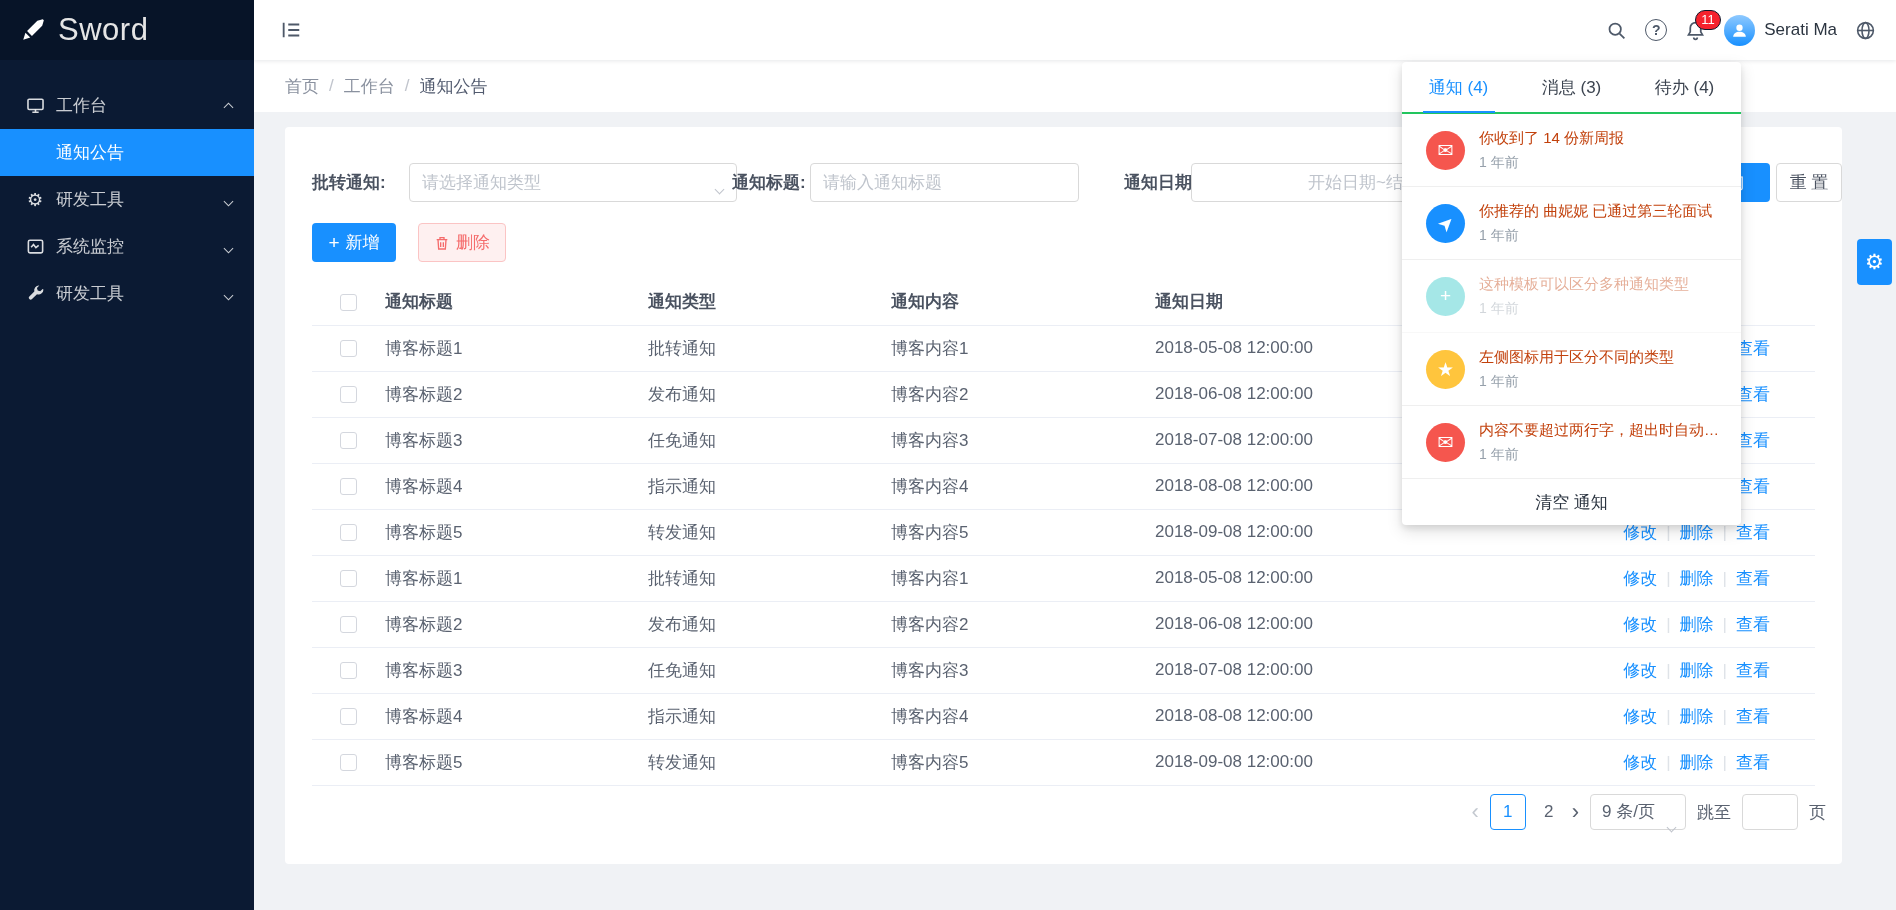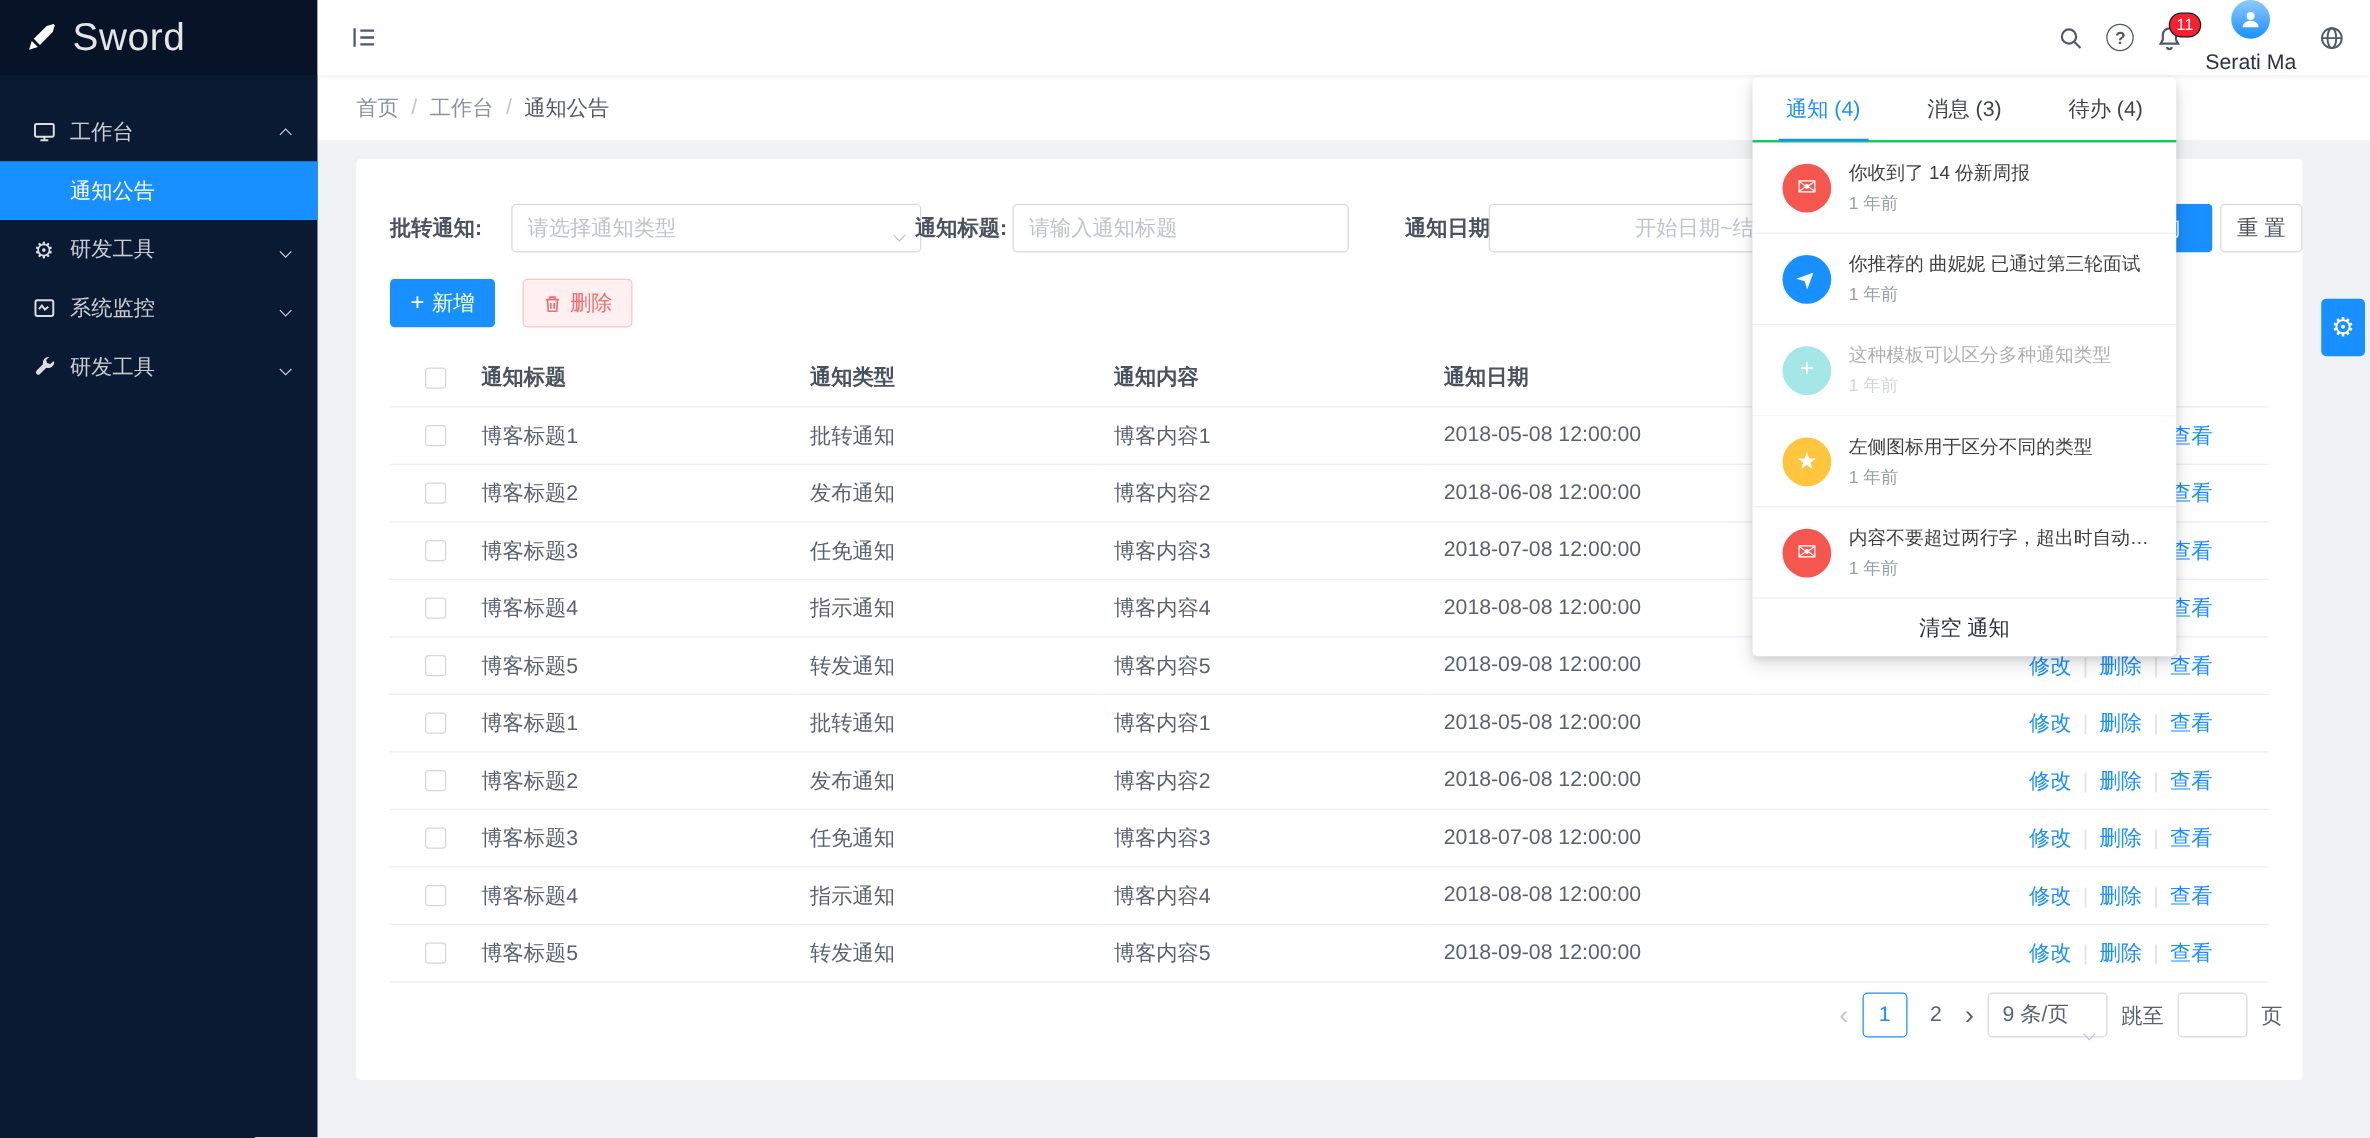--- a/index.html
+++ b/index.html
@@ -30,21 +30,21 @@
           box-shadow:0 1px 4px rgba(0,21,41,.10);display:flex;align-items:center;
           padding:0 20px 0 26px;z-index:15;}
   .icon-btn{color:#4e5969;display:flex;align-items:center;justify-content:center;cursor:pointer;background:none;border:none;padding:0;}
   .topbar-right{margin-left:auto;display:flex;align-items:center;gap:18px;}
   .help-circle{width:22px;height:22px;border:1.5px solid #4e5969;border-radius:50%;
                display:flex;align-items:center;justify-content:center;font-size:14px;font-weight:bold;color:#4e5969;}
   .bell-wrap{position:relative;display:flex;}
   .badge{position:absolute;top:-10px;left:10px;background:#f5222d;color:#fff;font-size:13px;
          height:20px;min-width:22px;border-radius:10px;padding:0 5px;display:flex;align-items:center;
          justify-content:center;border:1px solid #0f172a;}
-  .user{display:flex;align-items:center;gap:9px;cursor:pointer;flex-direction:column;}
+  .user{display:flex;align-items:center;gap:9px;cursor:pointer;}
   .avatar{width:31px;height:31px;border-radius:50%;background:linear-gradient(180deg,#8ec9ff,#1890ff);
           display:flex;align-items:center;justify-content:center;color:#fff;overflow:hidden;}
   .user-name{font-size:17px;color:#2b3440;}
 
   
   .crumb-bar{position:absolute;left:254px;top:60px;right:0;height:52px;background:#fff;
              display:flex;align-items:center;padding-left:31px;font-size:17px;z-index:1;}
   .crumb-link{color:#8a919f;cursor:pointer;}
   .crumb-sep{margin:0 10px;color:#c0c4cc;}
   .crumb-current{color:#515a6e;}
@@ -110,21 +110,21 @@
   .notif-tab.active{color:#1890ff;}
   .notif-tab.active::after{content:"";position:absolute;bottom:-1px;left:50%;transform:translateX(-50%);
              width:72px;height:2px;background:#1890ff;}
   .notif-item{display:flex;align-items:center;gap:14px;padding:0 14px 0 24px;height:73px;
               border-bottom:1px solid #efefef;cursor:pointer;}
   .notif-item.read{opacity:.42;}
   .n-avatar{width:39px;height:39px;border-radius:50%;color:#fff;display:flex;align-items:center;
             justify-content:center;font-size:19px;flex:none;}
   .n-glyph.rot{transform:rotate(-45deg);display:inline-block;}
   .n-body{min-width:0;}
-  .n-title{font-size:15px;color:#404040;white-space:nowrap;overflow:hidden;text-overflow:ellipsis;}
+  .n-title{font-size:15px;color:#c2410c;white-space:nowrap;overflow:hidden;text-overflow:ellipsis;}
   .n-time{font-size:14px;color:#96a0ab;margin-top:6px;}
   .notif-footer{height:46px;display:flex;align-items:center;justify-content:center;font-size:17px;
                 color:#2b3440;cursor:pointer;}
 
   
   .fab{position:absolute;right:4px;top:239px;width:35px;height:46px;background:#1890ff;border:none;
        border-radius:4px;color:#fff;font-size:21px;display:flex;align-items:center;justify-content:center;
        cursor:pointer;z-index:25;}
   svg{display:block;}
 </style>

